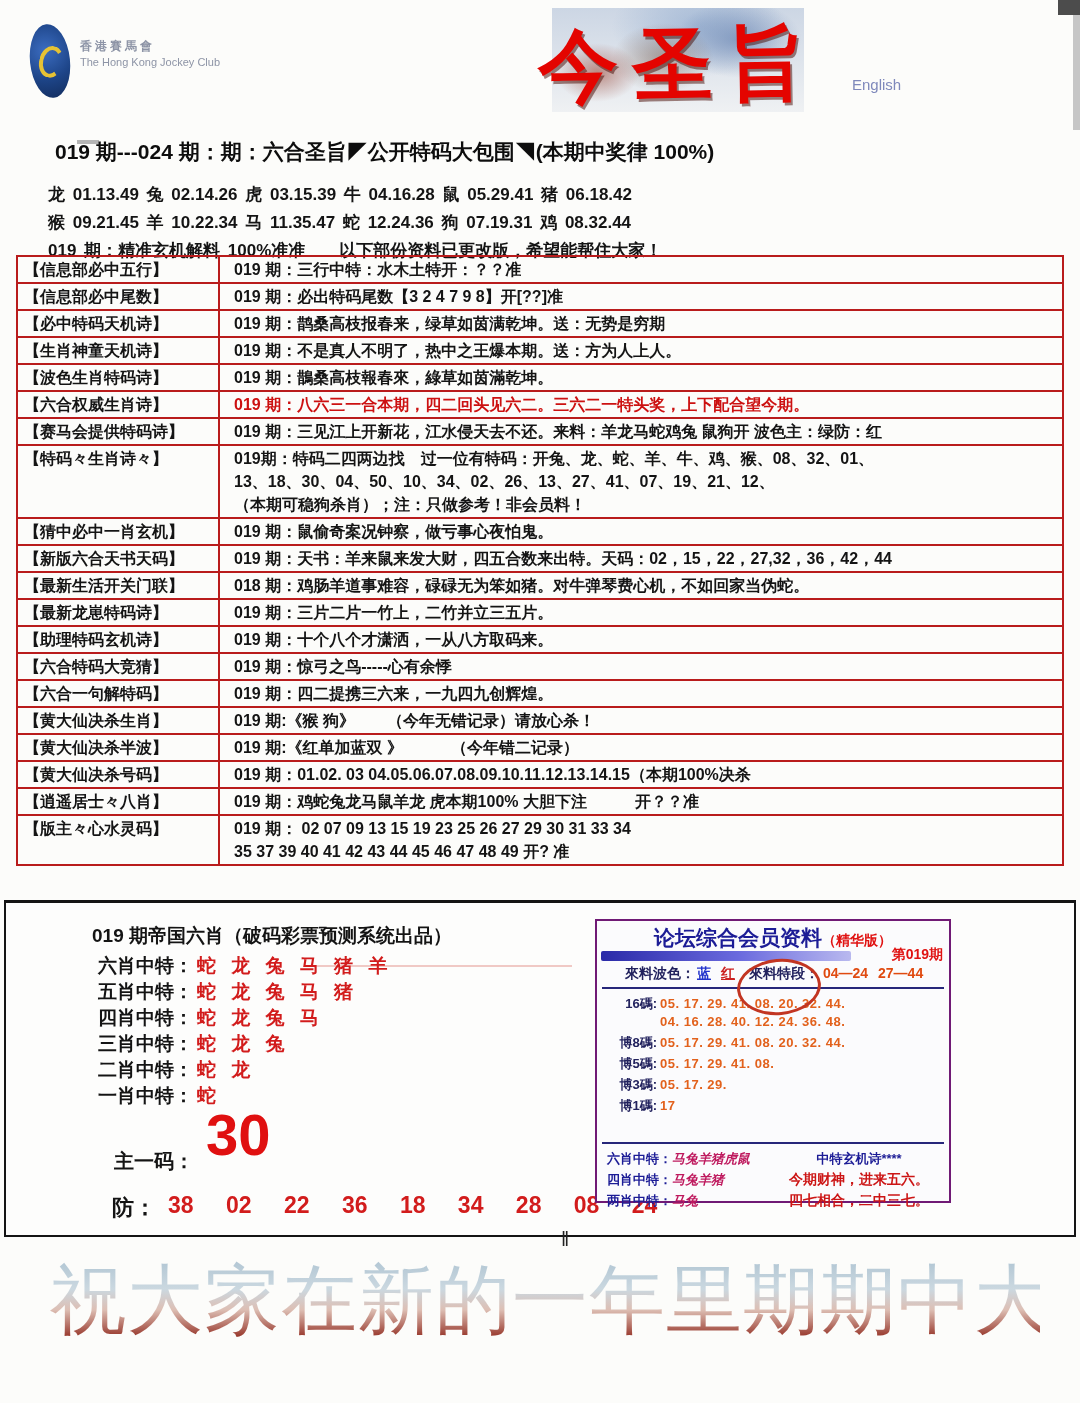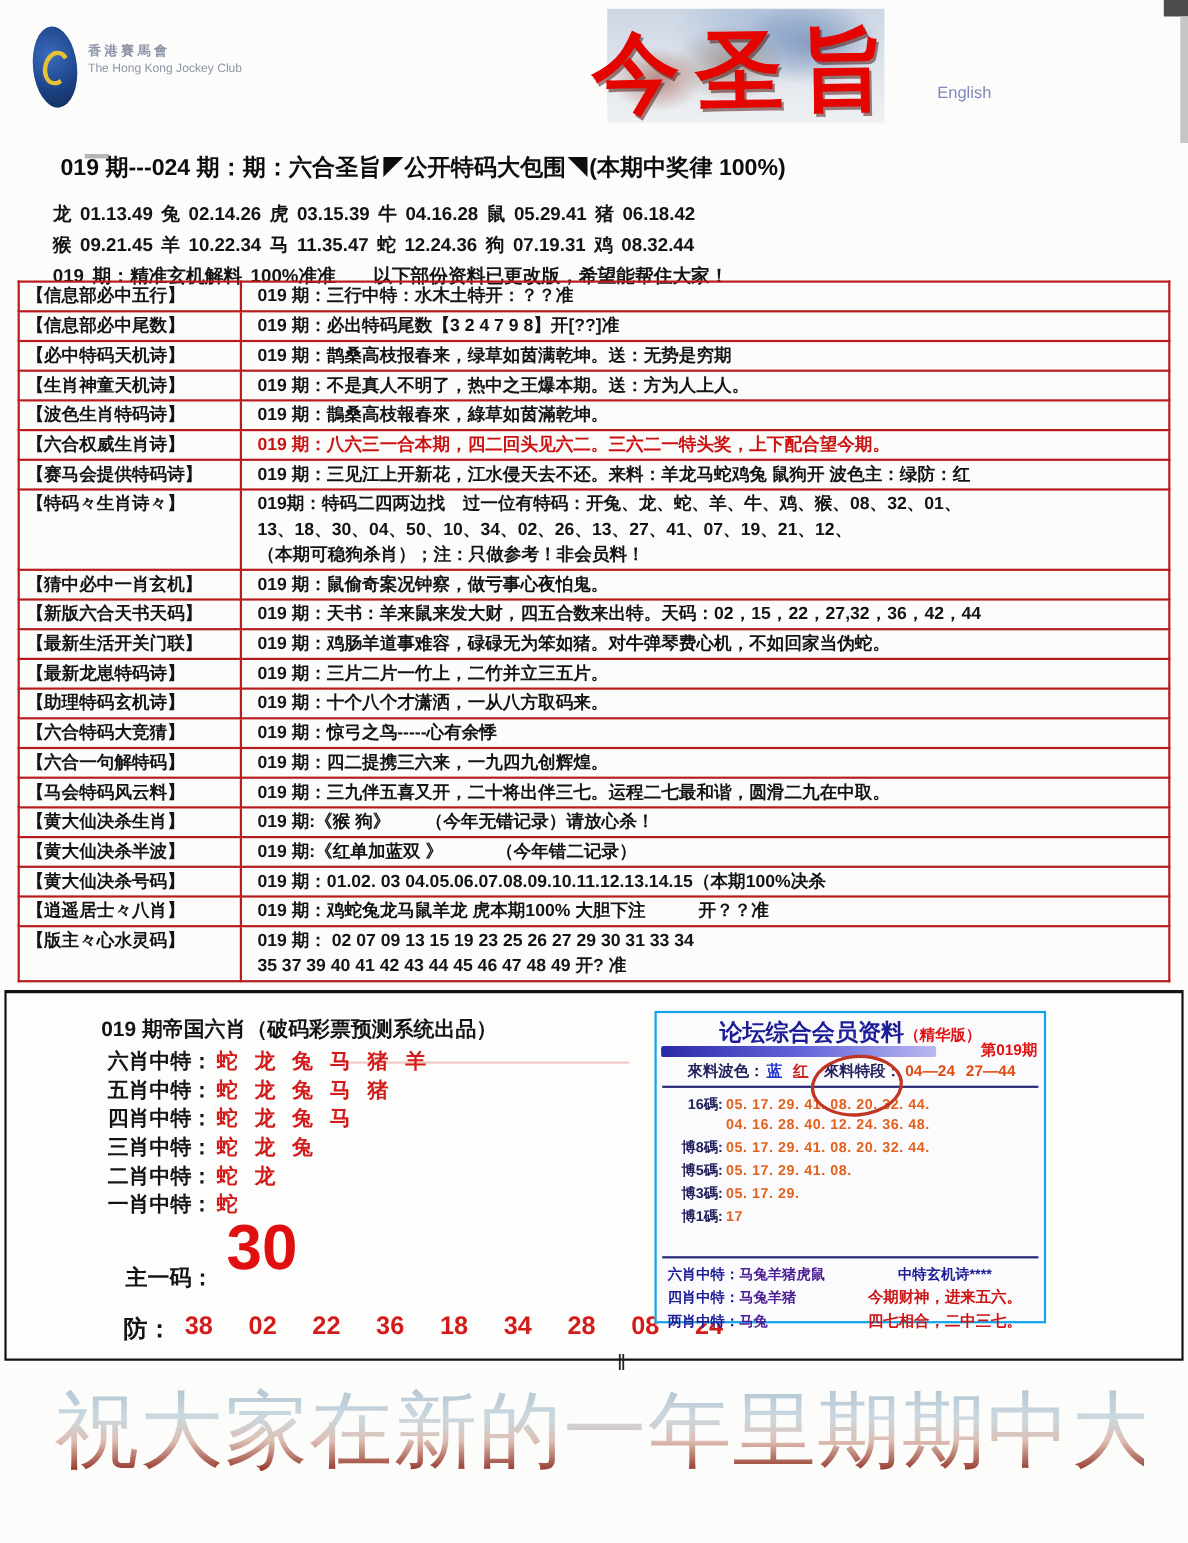--- a/index.html
+++ b/index.html
@@ -49,21 +49,21 @@
   .empire-row{line-height:26px;font-size:19px;font-weight:bold;}
   .empire-row .val{color:#d21c1c;word-spacing:10px;margin-left:4px;}
   .empire-underline{position:absolute;left:306px;top:62px;width:260px;height:2px;background:#f0c9c5;}
   .main-code-label{position:absolute;left:108px;top:245px;font-size:20px;font-weight:bold;}
   .main-code{position:absolute;left:200px;top:198px;font-size:58px;font-weight:bold;color:#e01010;}
   .guard-label{position:absolute;left:106px;top:290px;font-size:22px;font-weight:bold;}
   .guard-numbers{position:absolute;left:162px;top:289px;font-size:23px;font-weight:bold;color:#d21c1c;word-spacing:26px;}
 
   
   .member-box{position:absolute;left:589px;top:16px;width:356px;height:284px;background:#fbfbfd;
-              border:2px solid #0ea5e9;box-sizing:border-box;}
+              border:2px solid #701a75;box-sizing:border-box;}
   .member-title{position:absolute;left:0;top:3px;width:100%;text-align:center;font-size:21px;
                 font-weight:bold;color:#1c1c96;white-space:nowrap;}
   .member-title .suffix{font-size:14px;color:#e01212;}
   .member-bar{position:absolute;left:4px;top:30px;width:250px;height:10px;
               background:linear-gradient(90deg,#2a2aa8 0%,#6a6ade 55%,#b9b9ef 100%);border-radius:2px;}
   .member-issue{position:absolute;right:6px;top:25px;font-size:14px;font-weight:bold;color:#e01212;}
   .wave-line{position:absolute;left:28px;top:44px;font-size:14px;font-weight:bold;white-space:nowrap;}
   .wave-line .lab{color:#22225e;}
   .wave-blue{color:#2233cc;text-decoration:underline;margin:0 10px 0 2px;}
   .wave-red{color:#cc2222;text-decoration:underline;margin-right:14px;}
@@ -71,21 +71,21 @@
   .member-div{position:absolute;left:5px;width:342px;height:0;border-top:2px solid #26267a;}
   .div1{top:66px;} .div2{top:221px;}
   .member-codes{position:absolute;left:8px;top:74px;width:340px;}
   .code-row{display:flex;margin-bottom:3px;}
   .code-row .clab{width:52px;flex:none;text-align:right;font-size:13px;font-weight:bold;color:#22225e;line-height:18px;}
   .code-row .clines{font-size:13px;font-weight:bold;color:#e2611c;line-height:18px;margin-left:3px;letter-spacing:.5px;}
   .member-footer{position:absolute;left:10px;top:227px;width:336px;display:flex;}
   .mf-left{width:172px;}
   .mf-left .footer-row{line-height:21px;font-size:13px;font-weight:bold;}
   .mf-left .flab{color:#1c1c96;}
-  .mf-left .fval{color:#4c1d95;}
+  .mf-left .fval{color:#be185d;font-style:italic;}
   .mf-right{width:160px;text-align:center;}
   .mf-right .poem-title{font-size:13px;font-weight:bold;color:#1c1c96;line-height:21px;}
   .mf-right .poem-line{font-size:14px;font-weight:bold;color:#cc1515;line-height:21px;}
   .red-ellipse{position:absolute;left:140px;top:38px;width:78px;height:50px;border:3px solid #c23522;
                border-radius:50%;transform:rotate(-5deg);}
 
   .pipe-mark{position:absolute;left:561px;top:1228px;font-size:20px;color:#222;}
 
   
   .watermark{position:absolute;left:50px;top:1250px;width:990px;font-family:"DejaVu Serif",serif;
@@ -167,21 +167,21 @@
       <td class="cnt">019 期：鼠偷奇案况钟察，做亏事心夜怕鬼。</td>
     </tr>
 
     <tr>
       <td class="lab">【新版六合天书天码】</td>
       <td class="cnt">019 期：天书：羊来鼠来发大财，四五合数来出特。天码：02，15，22，27,32，36，42，44</td>
     </tr>
 
     <tr>
       <td class="lab">【最新生活开关门联】</td>
-      <td class="cnt">019 期：鸡肠羊道事难容，碌碌无为笨如猪。对牛弹琴费心机，不如回家当伪蛇。</td>
+      <td class="cnt">018 期：鸡肠羊道事难容，碌碌无为笨如猪。对牛弹琴费心机，不如回家当伪蛇。</td>
     </tr>
 
     <tr>
       <td class="lab">【最新龙崽特码诗】</td>
       <td class="cnt">019 期：三片二片一竹上，二竹并立三五片。</td>
     </tr>
 
     <tr>
       <td class="lab">【助理特码玄机诗】</td>
       <td class="cnt">019 期：十个八个才潇洒，一从八方取码来。</td>
@@ -190,24 +190,20 @@
     <tr>
       <td class="lab">【六合特码大竞猜】</td>
       <td class="cnt">019 期：惊弓之鸟-----心有余悸</td>
     </tr>
 
     <tr>
       <td class="lab">【六合一句解特码】</td>
       <td class="cnt">019 期：四二提携三六来，一九四九创辉煌。</td>
     </tr>
 
-    <tr>
-      <td class="lab">【马会特码风云料】</td>
-      <td class="cnt">019 期：三九伴五喜又开，二十将出伴三七。运程二七最和谐，圆滑二九在中取。</td>
-    </tr>
 
     <tr>
       <td class="lab">【黄大仙决杀生肖】</td>
       <td class="cnt">019 期:《猴 狗》　　（今年无错记录）请放心杀！</td>
     </tr>
 
     <tr>
       <td class="lab">【黄大仙决杀半波】</td>
       <td class="cnt">019 期:《红单加蓝双 》　　　（今年错二记录）</td>
     </tr>

